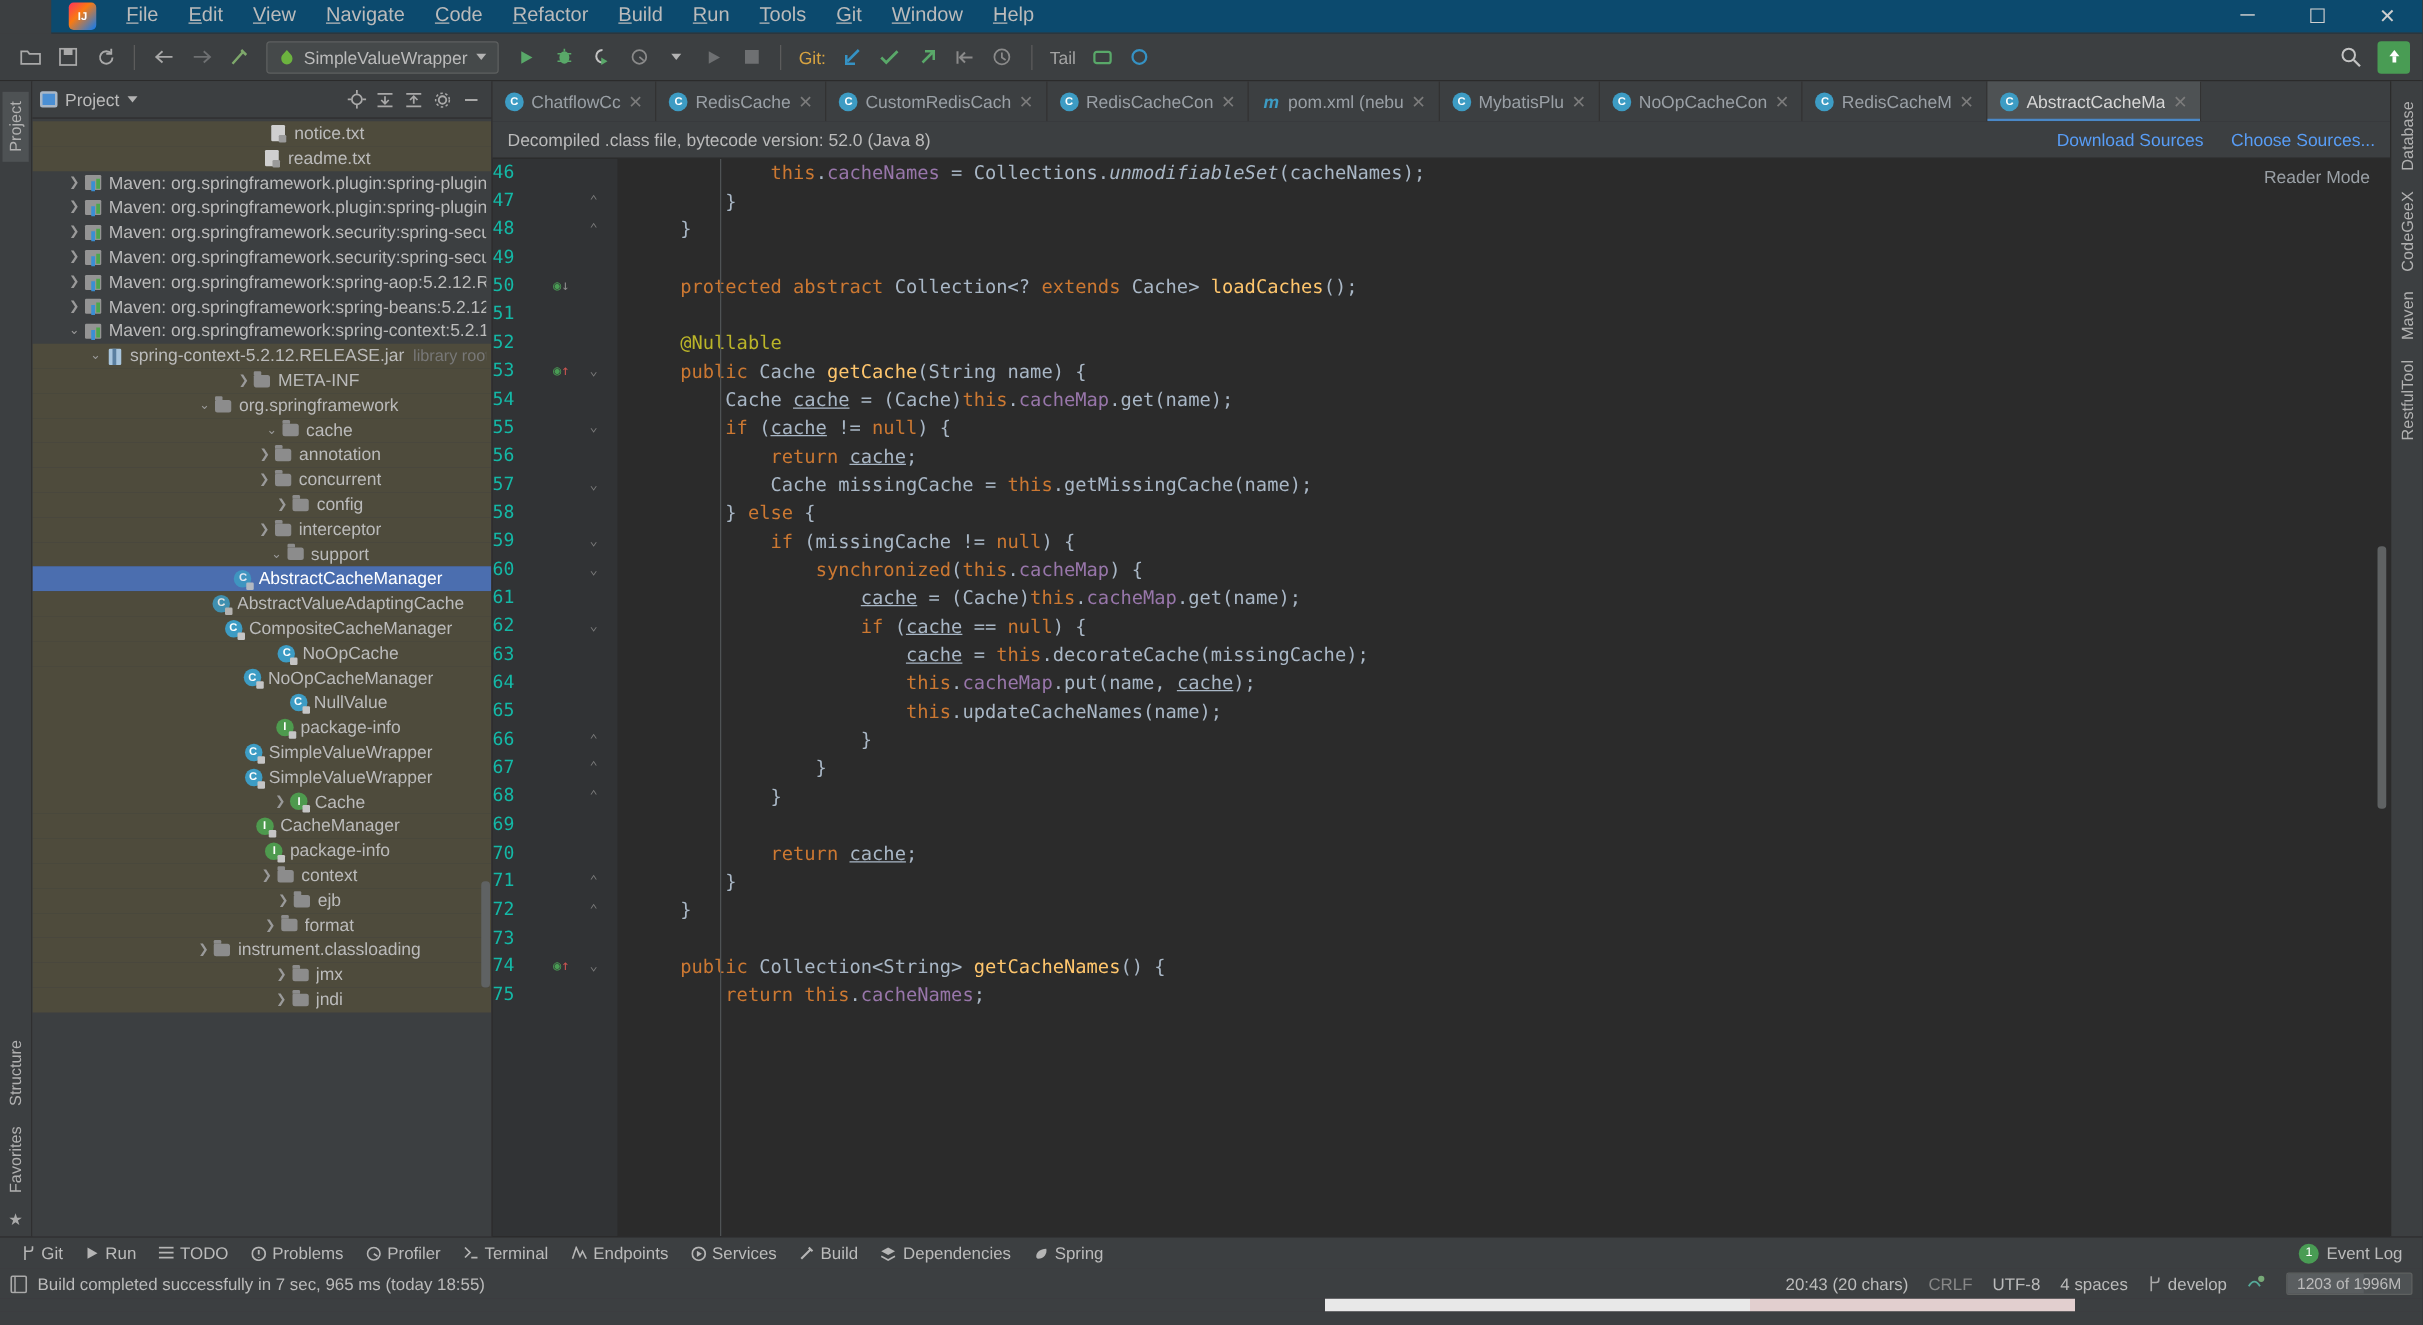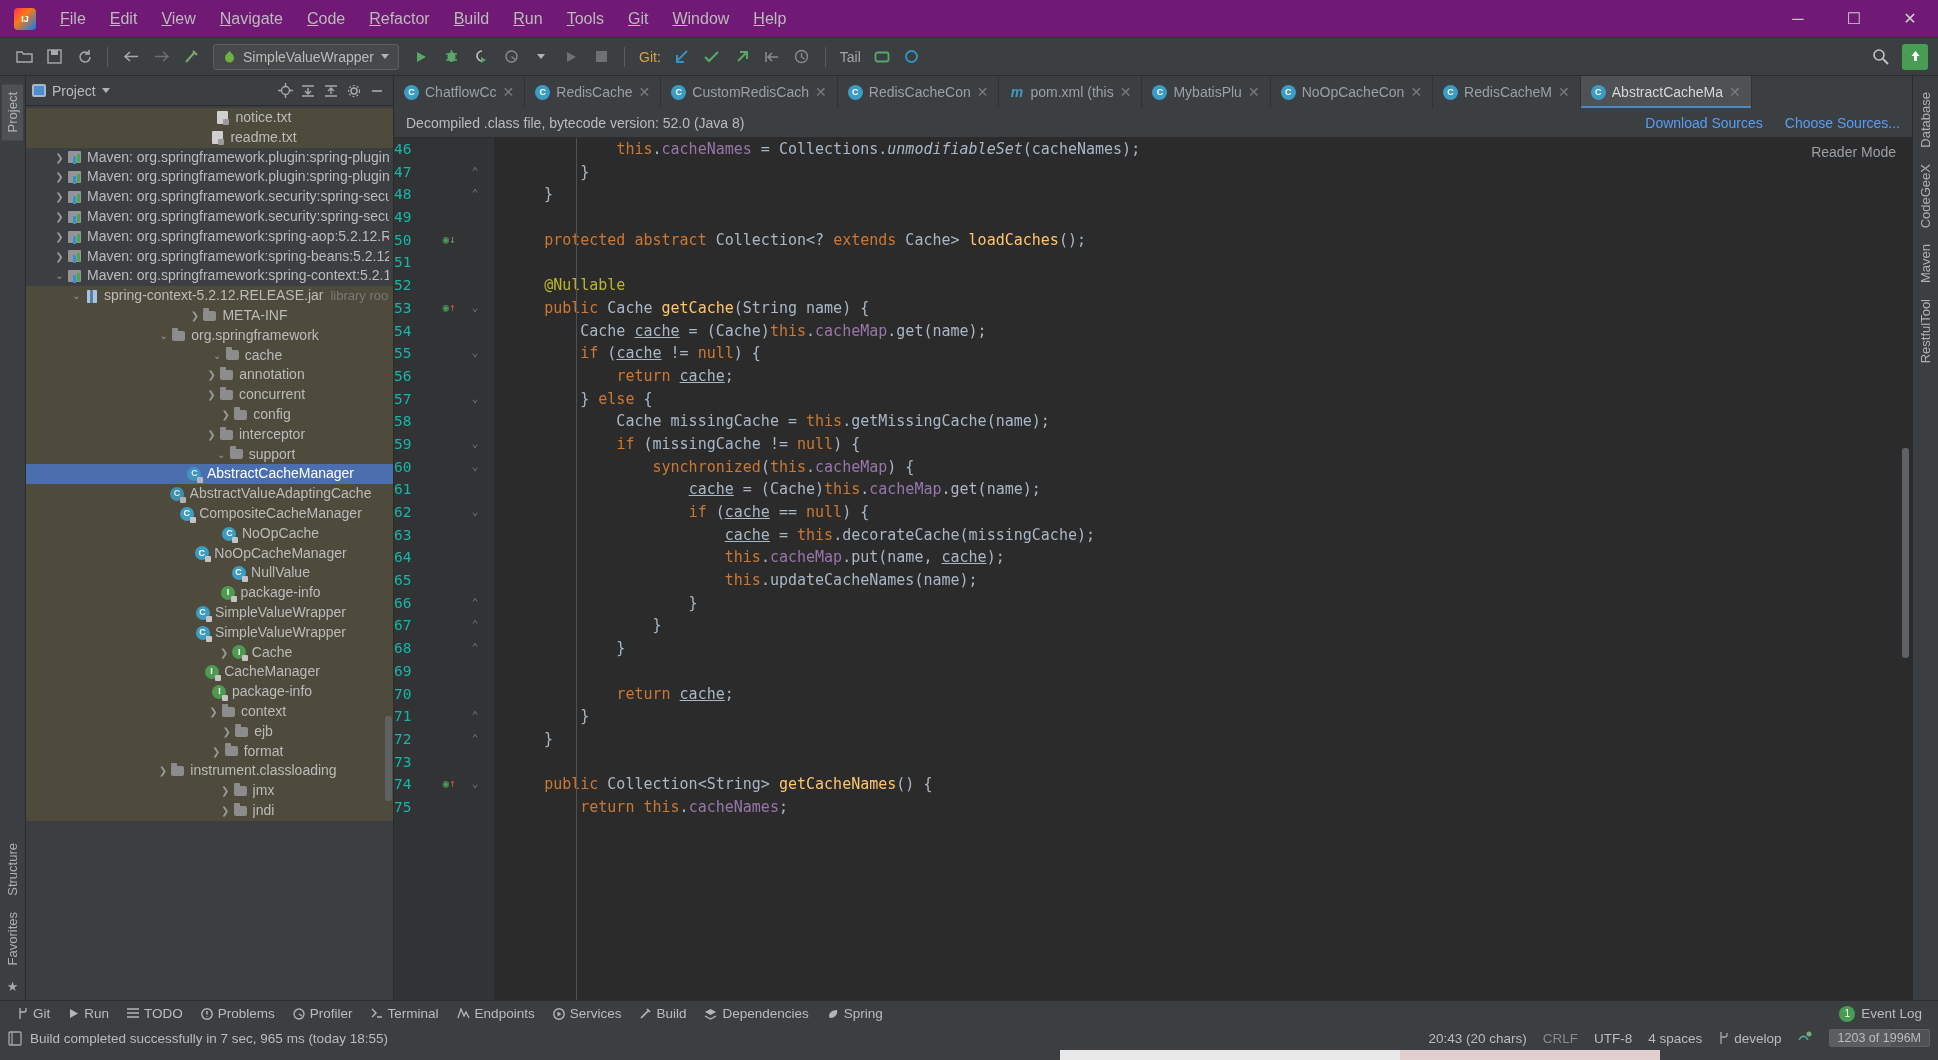--- a/index.html
+++ b/index.html
@@ -7,22 +7,22 @@
     width: 1938px; height: 1060px;
     background: #3c3f41;
     font-family: "Liberation Sans", sans-serif;
     overflow: hidden;
     -webkit-font-smoothing: antialiased;
   }
   .app { position: relative; width: 1938px; height: 1060px; background: #3c3f41; }
 
   
   .titlebar {
-    height: 38px; background: #701a75; display: flex; align-items: center;
-    position: relative; border-bottom: 1px solid #323232;
+    height: 27px; background: #0c4a6e; display: flex; align-items: center;
+    position: relative; border-bottom: 1px solid #323232; margin-left: 41px;
   }
   .ij-logo {
     width: 22px; height: 22px; margin-left: 14px; margin-right: 12px;
     border-radius: 4px; position: relative; flex: none;
     background: linear-gradient(135deg,#fe315d 0%,#f97a12 40%,#087cfa 100%);
     display:flex; align-items:center; justify-content:center;
   }
   .ij-logo::after {
     content: "IJ"; font-size: 9px; color: #fff; font-weight: bold;
     font-family: "Liberation Sans", sans-serif;
@@ -771,21 +771,21 @@
             <span class="nm">CustomRedisCach</span>
             <span class="x">✕</span>
           </div>
           <div class="etab">
             <span class="tabico ti-class">C</span>
             <span class="nm">RedisCacheCon</span>
             <span class="x">✕</span>
           </div>
           <div class="etab">
             <span class="tabico ti-xml">m</span>
-            <span class="nm">pom.xml (this</span>
+            <span class="nm">pom.xml (nebu</span>
             <span class="x">✕</span>
           </div>
           <div class="etab">
             <span class="tabico ti-class">C</span>
             <span class="nm">MybatisPlu</span>
             <span class="x">✕</span>
           </div>
           <div class="etab">
             <span class="tabico ti-class">C</span>
             <span class="nm">NoOpCacheCon</span>
@@ -980,22 +980,22 @@
             <div class="cline">        }</div>
             <div class="cline">    }</div>
             <div class="cline">&nbsp;</div>
             <div class="cline">    <span class="kw">protected abstract</span> Collection&lt;? <span class="kw">extends</span> Cache&gt; <span class="mth">loadCaches</span>();</div>
             <div class="cline">&nbsp;</div>
             <div class="cline">    <span class="ann">@Nullable</span></div>
             <div class="cline">    <span class="kw">public</span> Cache <span class="mth">getCache</span>(String name) {</div>
             <div class="cline">        Cache <span class="ul">cache</span> = (Cache)<span class="kw">this</span>.<span class="fld">cacheMap</span>.get(name);</div>
             <div class="cline">        <span class="kw">if</span> (<span class="ul">cache</span> != <span class="kw">null</span>) {</div>
             <div class="cline">            <span class="kw">return</span> <span class="ul">cache</span>;</div>
+            <div class="cline">            Cache missingCache = <span class="kw">this</span>.getMissingCache(name);</div>
             <div class="cline">        } <span class="kw">else</span> {</div>
-            <div class="cline">            Cache missingCache = <span class="kw">this</span>.getMissingCache(name);</div>
             <div class="cline">            <span class="kw">if</span> (missingCache != <span class="kw">null</span>) {</div>
             <div class="cline">                <span class="kw">synchronized</span>(<span class="kw">this</span>.<span class="fld">cacheMap</span>) {</div>
             <div class="cline">                    <span class="ul">cache</span> = (Cache)<span class="kw">this</span>.<span class="fld">cacheMap</span>.get(name);</div>
             <div class="cline">                    <span class="kw">if</span> (<span class="ul">cache</span> == <span class="kw">null</span>) {</div>
             <div class="cline">                        <span class="ul">cache</span> = <span class="kw">this</span>.decorateCache(missingCache);</div>
             <div class="cline">                        <span class="kw">this</span>.<span class="fld">cacheMap</span>.put(name, <span class="ul">cache</span>);</div>
             <div class="cline">                        <span class="kw">this</span>.updateCacheNames(name);</div>
             <div class="cline">                    }</div>
             <div class="cline">                }</div>
             <div class="cline">            }</div>

